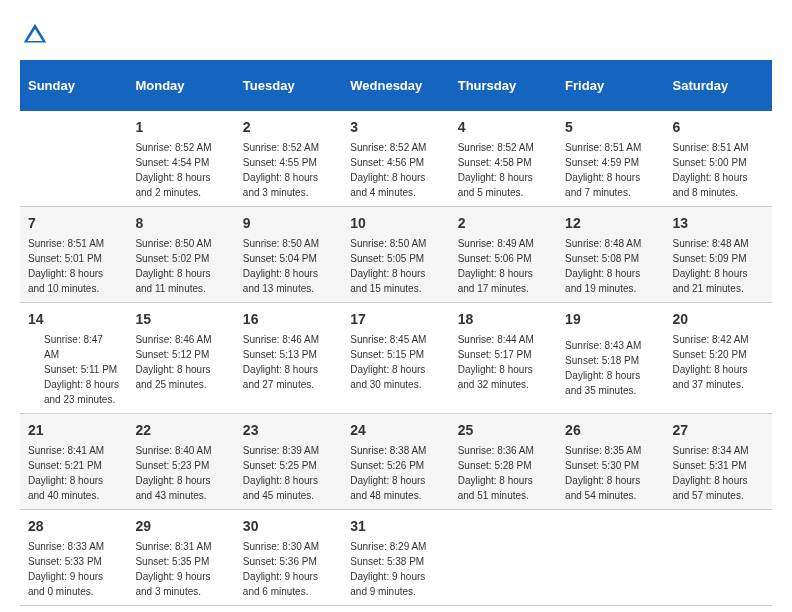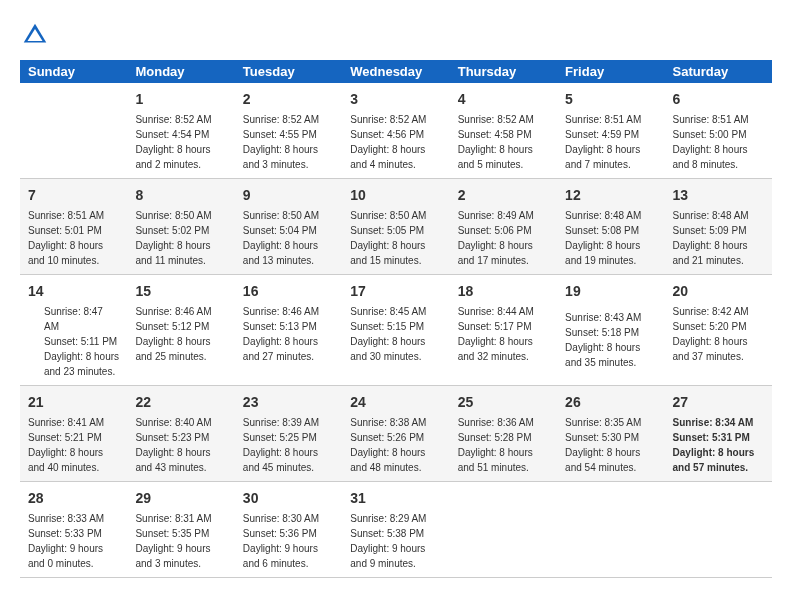--- a/index.html
+++ b/index.html
@@ -40,21 +40,21 @@
       color: #555;
     }
     table {
       width: 100%;
       border-collapse: collapse;
       font-size: 11px;
     }
     thead tr th {
       background-color: #1565c0;
       color: #fff;
-      padding: 4px 8px;
+      padding: 18px 8px;
       text-align: left;
       font-size: 13px;
       font-weight: bold;
     }
     tbody tr {
       border-bottom: 1px solid #ccc;
     }
     tbody tr:nth-child(odd) {
       background-color: #fff;
     }
@@ -299,21 +299,21 @@
         </td>
         <td>
           <span class="day-number">26</span>
           <div class="day-info" style="white-space: pre-line;">Sunrise: 8:35 AM
 Sunset: 5:30 PM
 Daylight: 8 hours
 and 54 minutes.</div>
         </td>
         <td>
           <span class="day-number">27</span>
-          <div class="day-info" style="white-space: pre-line; font-weight: bold;">Sunrise: 8:34 AM
+          <div class="day-info" style="white-space: pre-line;">Sunrise: 8:34 AM
 Sunset: 5:31 PM
 Daylight: 8 hours
 and 57 minutes.</div>
         </td>
       </tr>
       <tr>
         <td>
           <span class="day-number">28</span>
           <div class="day-info" style="white-space: pre-line;">Sunrise: 8:33 AM
 Sunset: 5:33 PM

